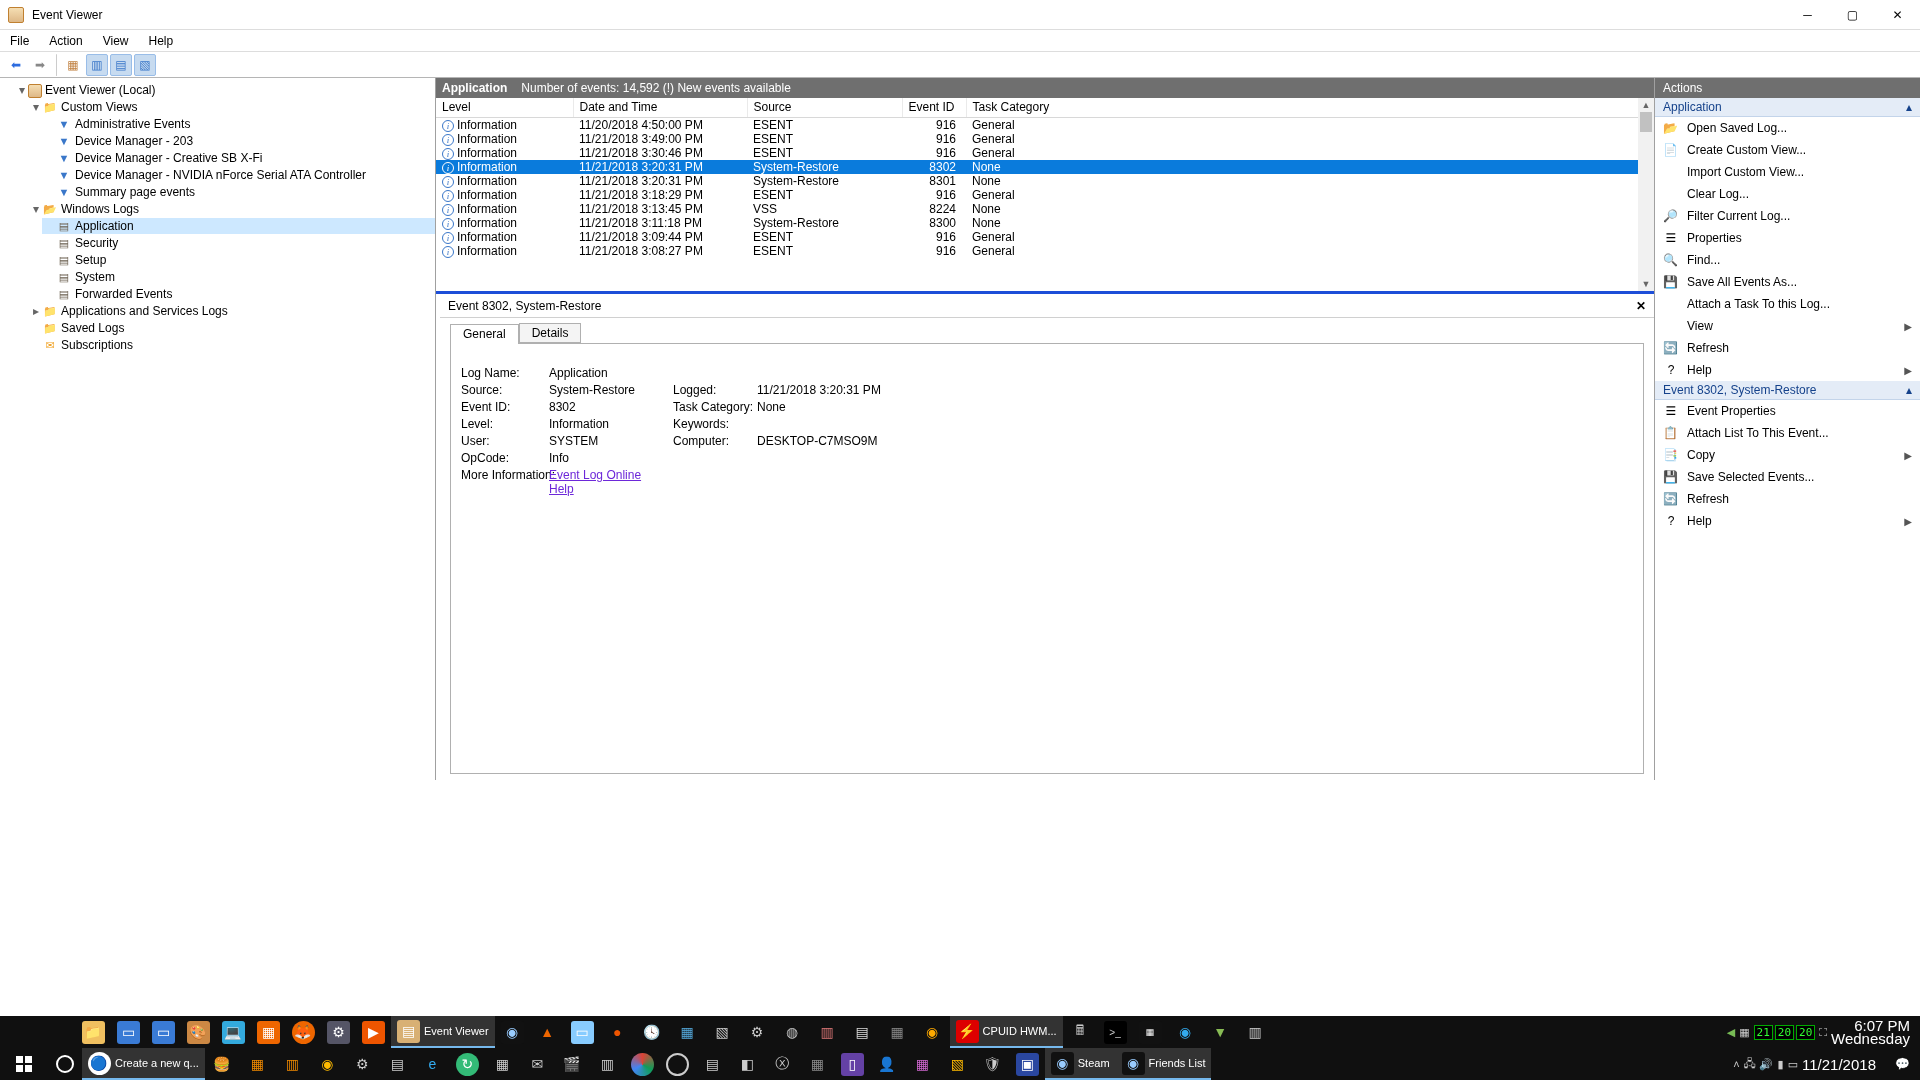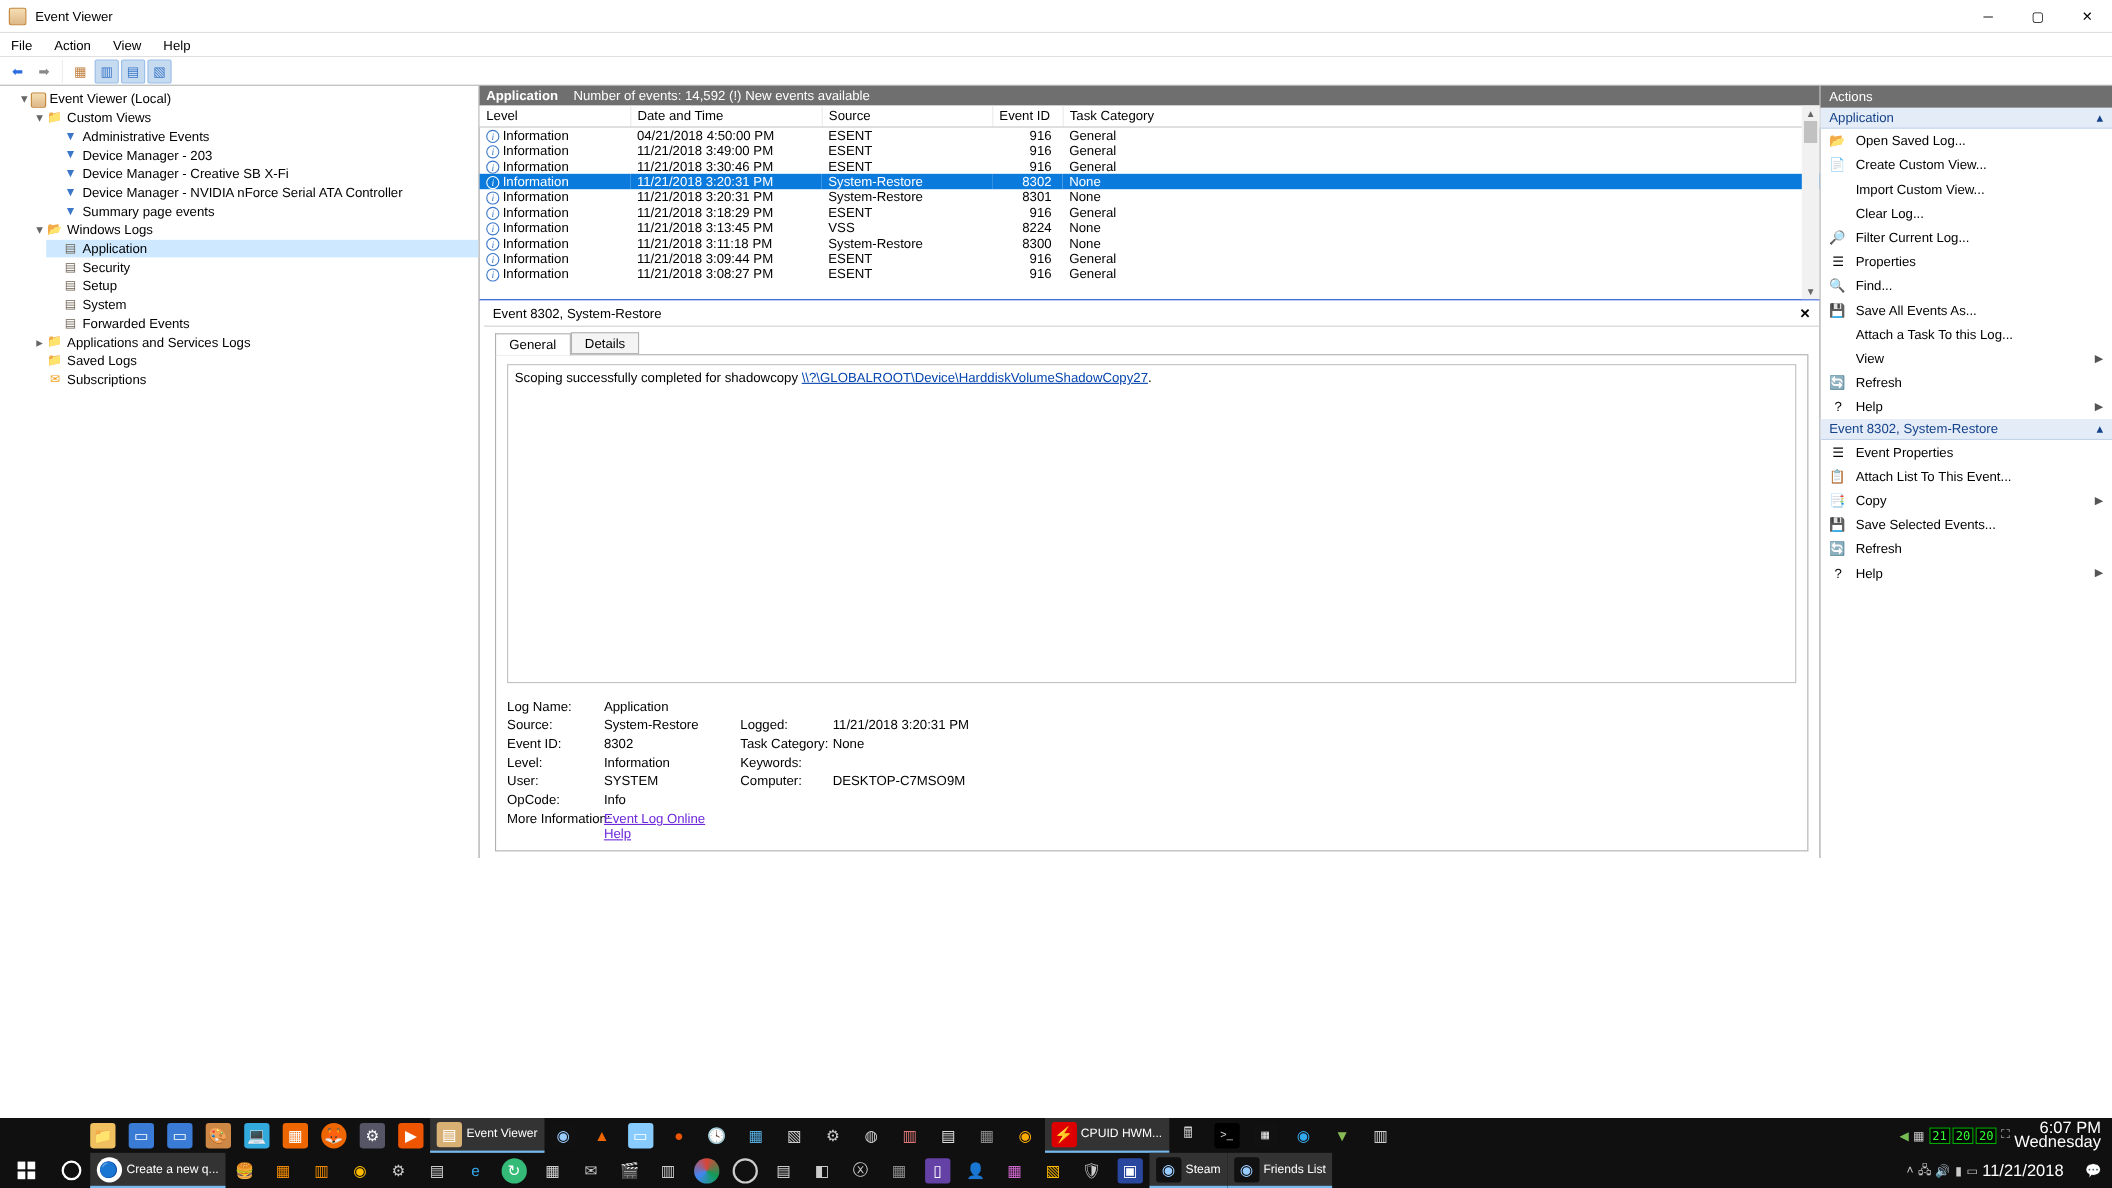--- a/index.html
+++ b/index.html
@@ -24,21 +24,21 @@
 .tree .row{display:flex;align-items:center;padding:0 2px}
 .tree .row.sel{background:#cde8ff}
 .tw{width:12px;display:inline-block;text-align:center;color:#666}
 .ico{width:16px;height:16px;display:inline-flex;align-items:center;justify-content:center;margin-right:3px;font-size:11px}
 .ico.folder{color:#d8a63e}
 .ico.root{border:1px solid #c08030;background:linear-gradient(#f5deb3,#deb887);border-radius:2px;width:14px;height:14px}
 .ico.filter{color:#3a77c9}
 .ico.log{color:#6a5f4f}
 .mid{flex:1;display:flex;flex-direction:column;border-right:1px solid #a0a0a0}
 .midhdr{height:20px;background:#6f6f6f;color:#fff;display:flex;align-items:center;padding:0 6px;gap:14px}
-.grid{height:196px;position:relative;border-bottom:1px solid #1d4ed8}
+.grid{height:196px;position:relative;border-bottom:3px solid #1d4ed8}
 .grid-scroll{position:absolute;right:0;top:0;width:16px;height:100%;background:#f1f1f1}
 .grid-scroll .up,.grid-scroll .dn{height:14px;display:flex;align-items:center;justify-content:center;color:#666;font-size:9px}
 .grid-scroll .thumb{position:absolute;left:2px;top:14px;width:12px;height:20px;background:#c1c1c1}
 .grid table{border-collapse:collapse;width:100%}
 .grid th{background:#fff;border-bottom:1px solid #d8d8d8;border-right:1px solid #eaeaea;text-align:left;font-weight:400;padding:2px 6px;height:19px}
 .grid td{padding:0 6px;height:14px;line-height:14px;white-space:nowrap}
 .grid tr.sel td{background:#0a7bdc;color:#fff}
 .grid tr.sel .iico{border-color:#fff;color:#fff}
 .iico{display:inline-flex;width:12px;height:12px;border:1px solid #3a77c9;border-radius:50%;align-items:center;justify-content:center;color:#3a77c9;font-size:9px;font-style:italic;font-family:Georgia,serif;margin-right:3px}
 .c-level{width:137px}
@@ -250,21 +250,21 @@
           <th class="c-level">Level</th>
           <th class="c-dt">Date and Time</th>
           <th class="c-src">Source</th>
           <th class="c-eid">Event ID</th>
           <th class="c-tc">Task Category</th>
         </tr>
           </thead>
         <tbody id="gridbody">
             <tr>
               <td class="c-level"><span class="iico">i</span>Information</td>
-              <td class="c-dt">04/21/2018 4:50:00 PM</td>
+              <td class="c-dt">11/20/2018 4:50:00 PM</td>
               <td class="c-src">ESENT</td>
               <td class="c-eid">916</td>
               <td class="c-tc">General</td>
             </tr>
             <tr>
               <td class="c-level"><span class="iico">i</span>Information</td>
               <td class="c-dt">11/21/2018 3:49:00 PM</td>
               <td class="c-src">ESENT</td>
               <td class="c-eid">916</td>
               <td class="c-tc">General</td>
@@ -337,23 +337,20 @@
     <div class="detail">
       <div class="detail-hdr">
         <span>Event 8302, System-Restore</span>
         <span class="x">✕</span>
       </div>
       <div class="tabs">
         <div class="tab">General</div>
         <div class="tab inactive">Details</div>
       </div>
       <div class="tabbody">
-        <div class="msgbox">
-          <span>Scoping successfully completed for shadowcopy </span><a href="#">\\?\GLOBALROOT\Device\HarddiskVolumeShadowCopy27</a><span>.</span>
-        </div>
         <div class="props">
           <span class="lbl">Log Name:</span>
             <span>Application</span>
             <span></span>
             <span></span>
           <span class="lbl">Source:</span>
             <span>System-Restore</span>
             <span class="lbl">Logged:</span>
             <span>11/21/2018 3:20:31 PM</span>
           <span class="lbl">Event ID:</span>

